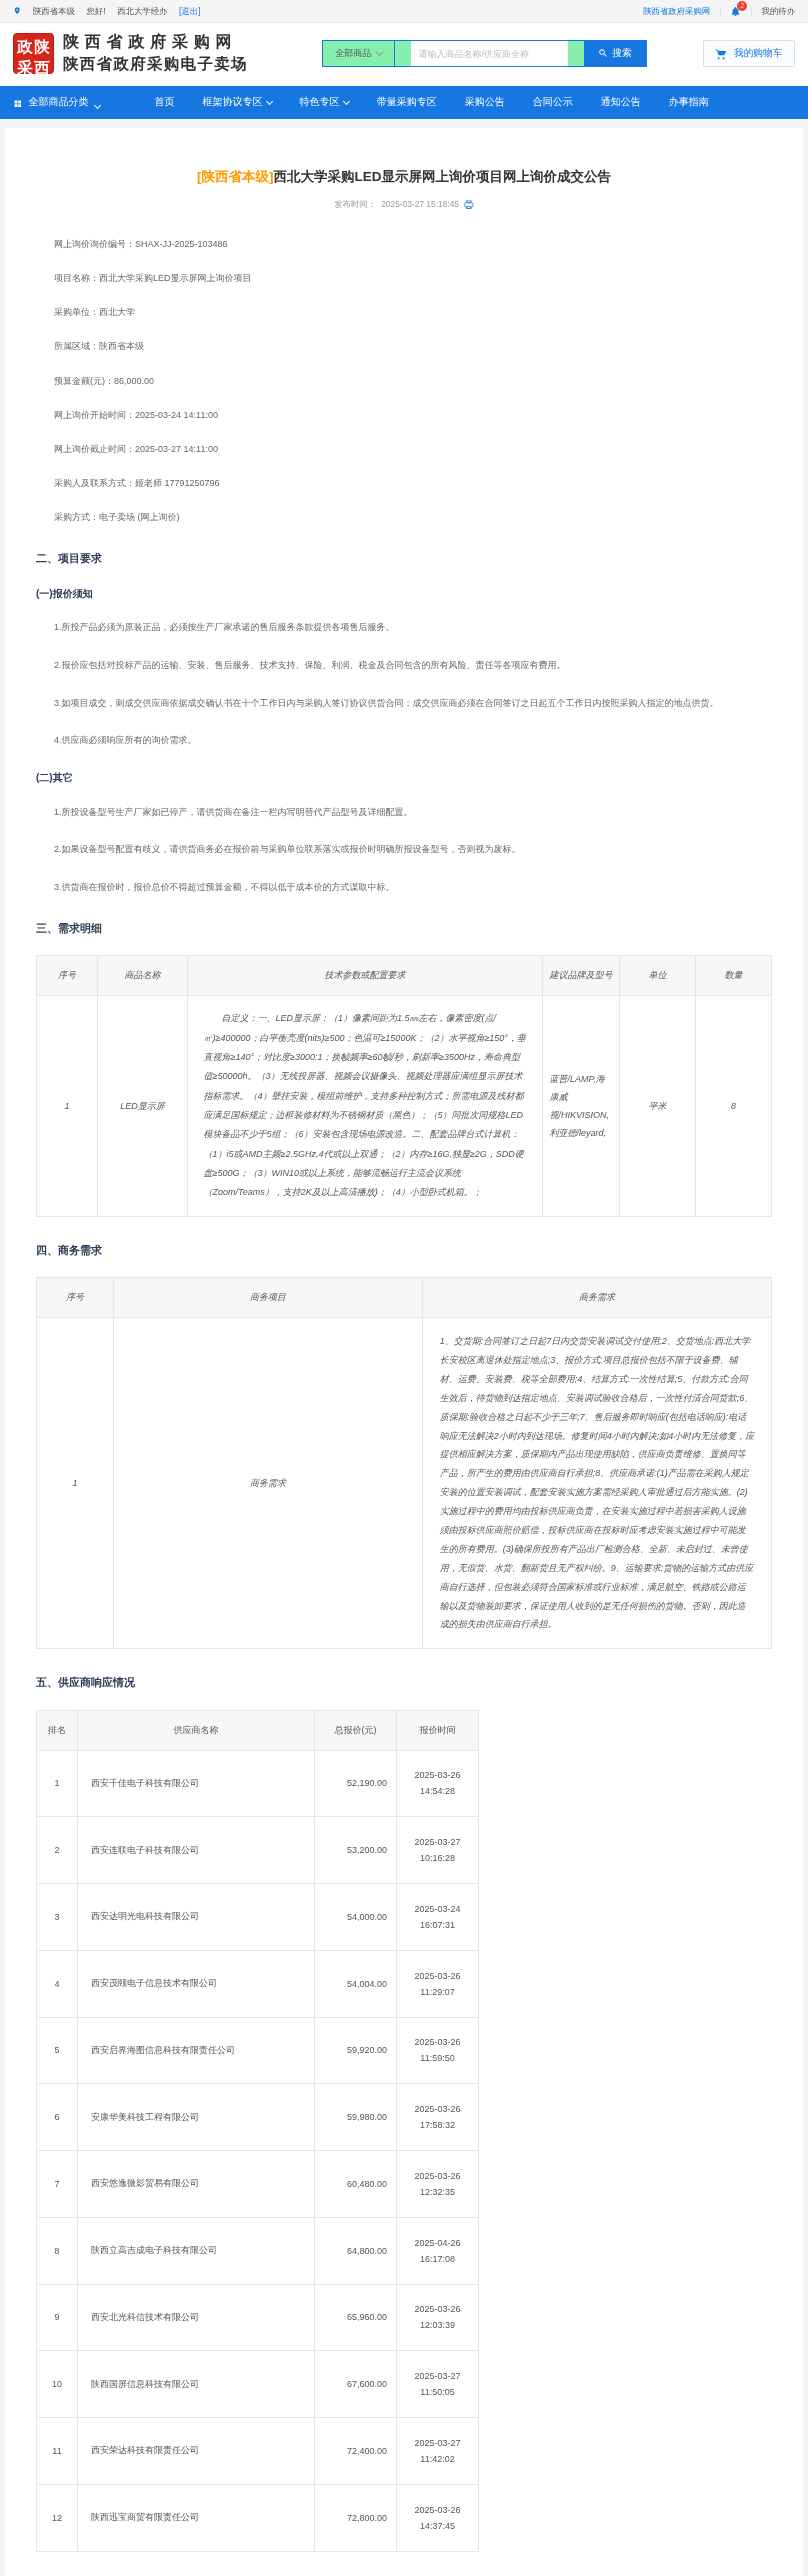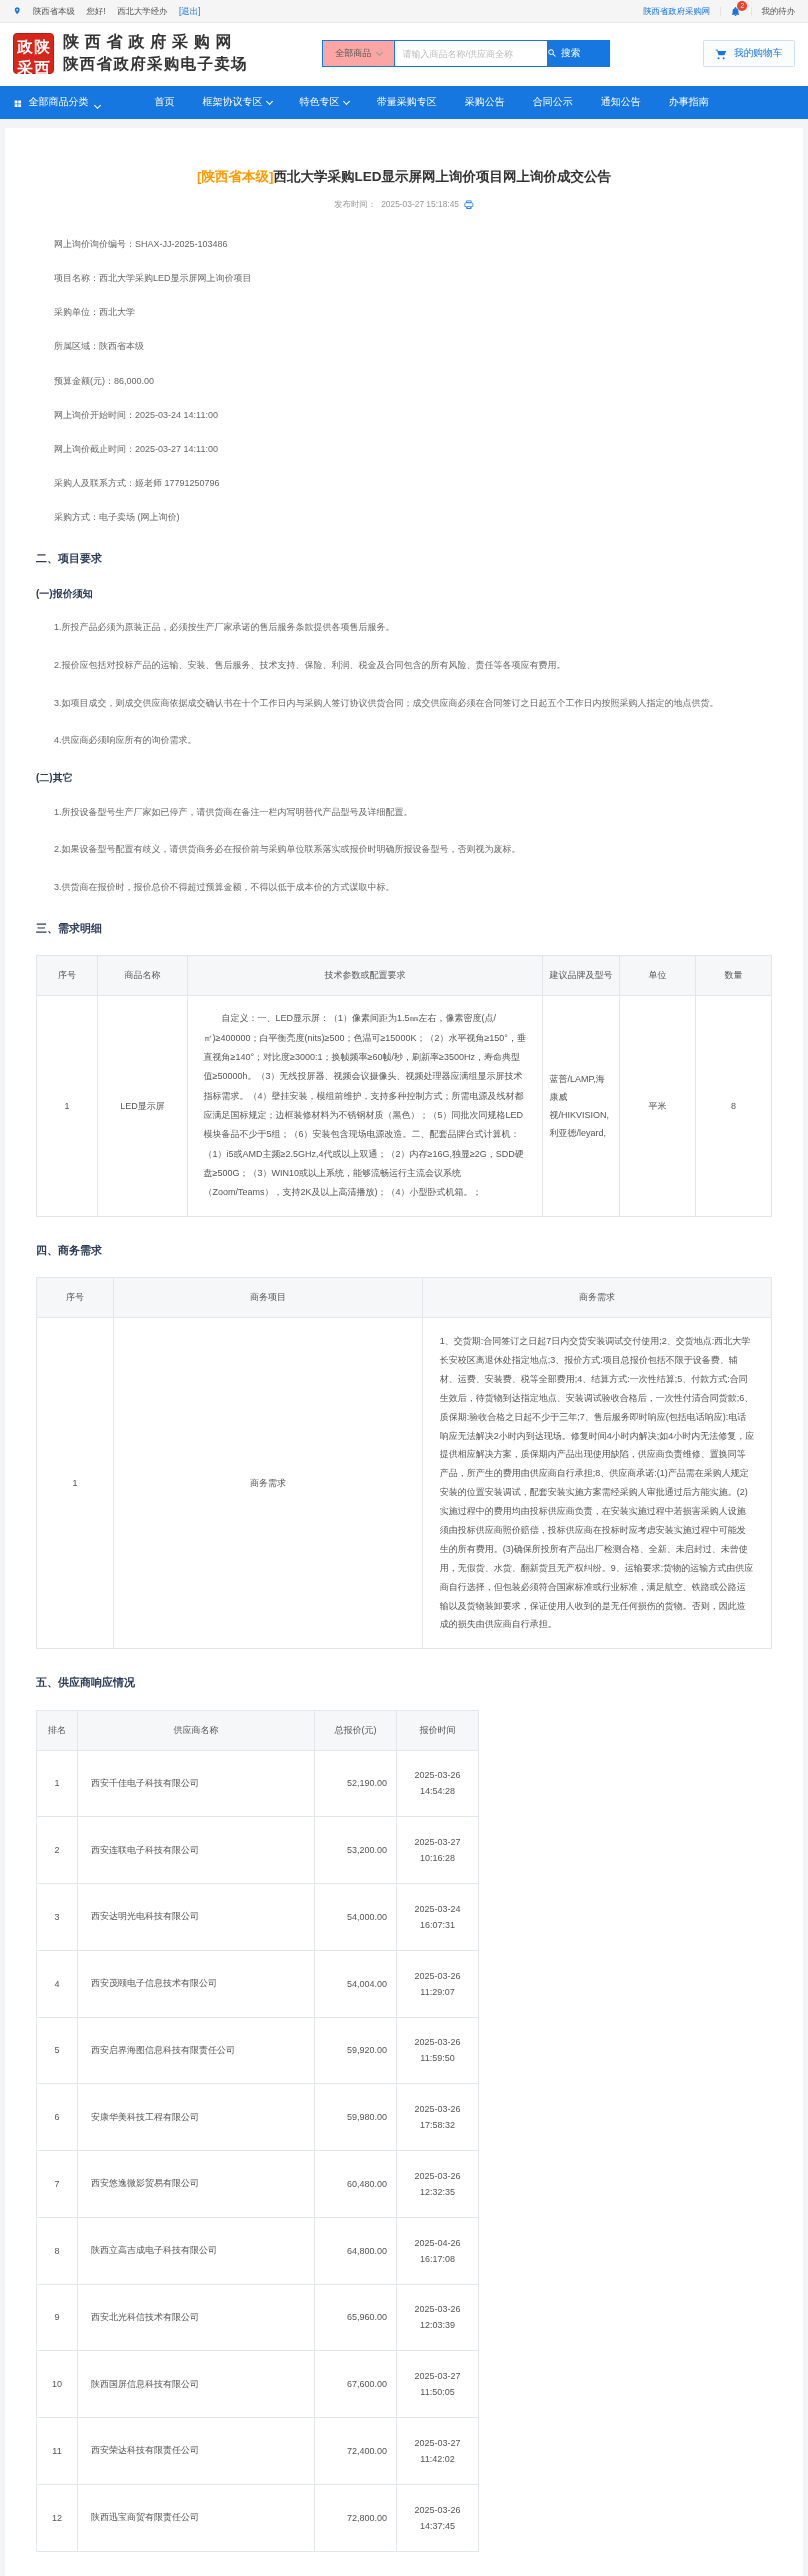--- a/index.html
+++ b/index.html
@@ -15,45 +15,45 @@
   .bell-wrap { position: relative; display: inline-flex; cursor: pointer; }
   .bell-badge { position: absolute; top: -4.5px; right: -5.8px; background: #f0412d; color: #fff; font-size: 6.4px; min-width: 9.7px; height: 9.7px; border-radius: 5.2px; display: flex; align-items: center; justify-content: center; padding: 0 1.9px; }
   
   .site-header { background: #fff; padding: 9px 0 10.3px; }
   .header-inner { width: 782px; margin: 0 auto; display: flex; align-items: center; }
   .brand { display: flex; align-items: center; gap: 9px; }
   .logo-seal { width: 41px; height: 41px; background: #d8251c; border-radius: 3.9px; display: grid; grid-template-columns: 1fr 1fr; align-items: center; justify-items: center; color: #fff; font-weight: bold; font-size: 15.5px; padding: 2.6px; border: 1.3px solid #b71c14; }
   .brand-text .line1 { font-size: 16px; font-weight: bold; letter-spacing: 5.8px; color: #333; }
   .brand-text .line2 { font-size: 15.5px; font-weight: bold; letter-spacing: 1.3px; color: #333; margin-top: 1.3px; }
   .search-area { margin-left: 74px; }
-  .search-box { display: flex; border: 1.3px solid #1777e0; height: 27px; width: 288px; background: #fca5a5; }
+  .search-box { display: flex; border: 1.3px solid #1777e0; height: 27px; width: 325px; background: #86efac; gap: 16px; }
   .search-cat { width: 72px; display: flex; align-items: center; justify-content: center; gap: 5.2px; font-size: 9px; color: #555; border-right: 1.3px solid #1777e0; cursor: pointer; }
   .search-input { flex: 1; border: none; outline: none; padding: 0 7.7px; font-size: 9px; color: #333; font-family: inherit; }
   .search-input::placeholder { color: #bbb; }
-  .search-btn { width: 62px; background: #1777e0; color: #fff; border: none; font-size: 9.7px; display: flex; align-items: center; justify-content: flex-start; gap: 3.9px; cursor: pointer; font-family: inherit; }
+  .search-btn { width: 62px; background: #1777e0; color: #fff; border: none; font-size: 9.7px; display: flex; align-items: center; justify-content: center; gap: 3.9px; cursor: pointer; font-family: inherit; }
   .cart-btn { margin-left: auto; height: 27px; padding: 0 11.6px; background: #fbfcfe; border: 0.6px solid #cfe0f3; color: #1777e0; font-size: 9.7px; display: flex; align-items: center; gap: 6.4px; cursor: pointer; border-radius: 1.3px; font-family: inherit; }
   
   .mainnav { background: #1777e0; height: 33px; }
   .nav-inner { width: 782px; margin: 0 auto; display: flex; align-items: center; height: 100%; color: #fff; font-size: 10px; }
   .nav-cat { display: flex; align-items: flex-end; gap: 5.8px; cursor: pointer; margin-right: 55px; }
   .nav-item { color: #fff; margin-right: 28px; display: flex; align-items: center; gap: 3.9px; cursor: pointer; }
   .chev { width: 5.2px; height: 5.2px; border-right: 1px solid #fff; border-bottom: 1px solid #fff; transform: rotate(45deg) translateY(-1.3px); display: inline-block; }
   .chev.gray { border-color: #999; }
   
   .card { background: #fff; width: 798px; margin: 9.7px auto 9px; padding: 23px 31px 36px; }
   .ann-title { text-align: center; font-size: 13.5px; font-weight: bold; margin: 16.7px 0 13px; }
   .ann-title .tag { color: #ff9b00; }
   .ann-title .txt { color: #333; }
   .ann-meta { text-align: center; color: #999; font-size: 8.4px; display: flex; align-items: center; justify-content: center; gap: 5.2px; margin-bottom: 27px; }
   h2.sec { font-size: 11px; color: #2c3c56; margin: 26px 0 19.3px; font-weight: bold; }
   h3.subsec { font-size: 10px; color: #2c3c56; margin: 20.6px 0 19.3px; font-weight: bold; }
   p.kv, p.para { font-size: 9px; color: #666; padding-left: 18px; margin: 0 0 19.3px; line-height: 1.65; }
   p.para { margin-bottom: 23px; }
   table { border-collapse: collapse; margin: 3.9px 0 22px; font-size: 9px; }
-  table.full { width: 100%; }
+  table.full { width: 100%; font-style: italic; }
   th { background: #f6f7f9; border: 0.6px solid #e3e6ea; color: #555; font-weight: normal; padding: 13px 5.2px; text-align: center; }
   td { border: 0.6px solid #e3e6ea; color: #555; padding: 10.3px 7.7px; text-align: center; vertical-align: middle; }
   td.tech { text-align: left; line-height: 2.15; text-indent: 2em; padding: 13px 15.5px; }
   td.biz { text-align: left; line-height: 2.1; padding: 14px 16.7px; }
   td.brand-cell { text-align: left; line-height: 2; padding: 9px 6.4px; }
   .sup-table { width: 443px; }
   .sup-table td { padding: 16.7px 6.4px; }
   .sup-table td.name { text-align: left; padding-left: 13px; }
   .sup-table td.price { text-align: right; padding-right: 9px; }
   .sup-table td.time { line-height: 1.8; width: 82px; }

